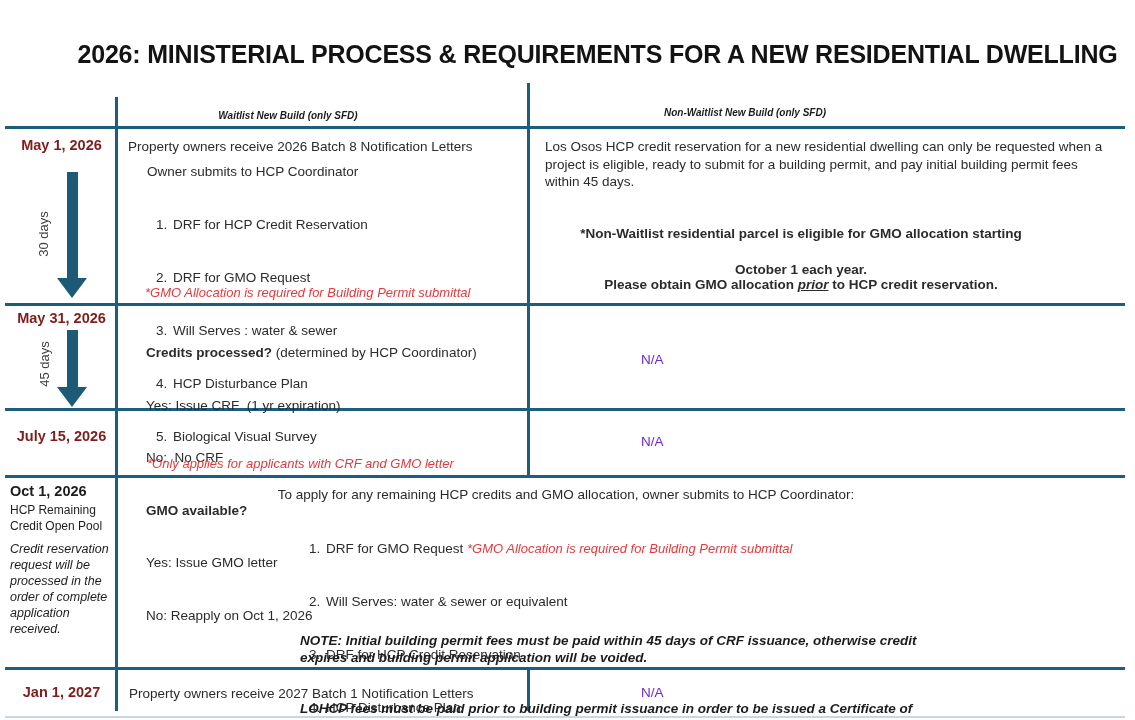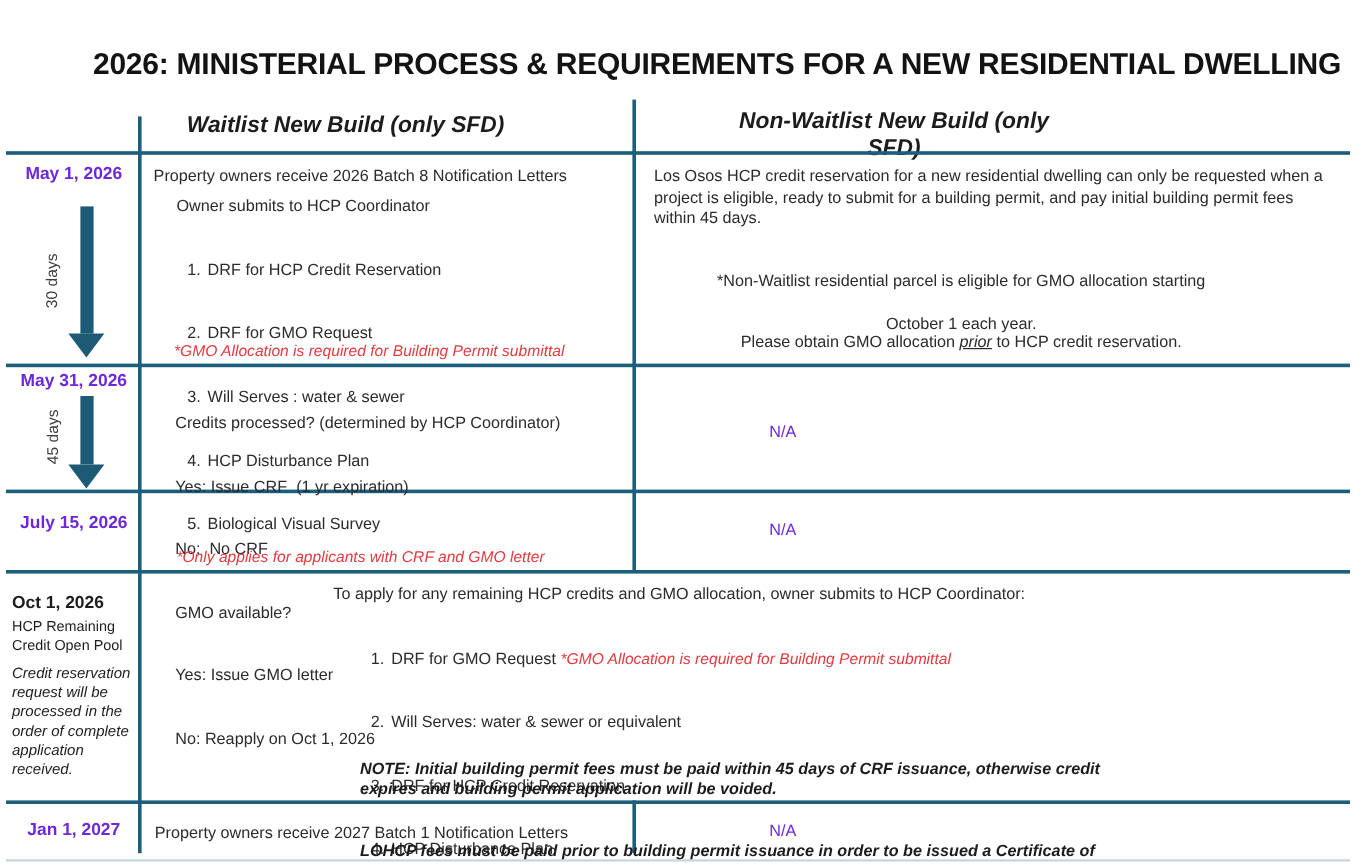--- a/index.html
+++ b/index.html
@@ -11,55 +11,56 @@
     color:#2b2b2b;
     overflow:hidden;
   }
   .title{
     position:absolute;left:60px;right:0;top:40px;
     margin:0;text-align:center;
     font-size:25px;font-weight:700;letter-spacing:-0.2px;color:#131313;
   }
   .colhead{
     position:absolute;
-    font-size:19px;font-weight:700;font-style:italic;color:#1c1c1c;
+    font-size:10px;font-weight:700;font-style:italic;color:#1c1c1c;
     text-align:center;
+    margin-top:16px;
   }
   .hline{position:absolute;left:5px;width:1120px;height:2.5px;background:#1d5e7c;}
   .hline.faint{height:2px;background:#9db8c4;opacity:.55;}
   .vline{position:absolute;width:2.5px;background:#1d5e7c;}
   .cell{
     position:absolute;
     font-size:13.5px;line-height:17.5px;color:#2b2b2b;
     white-space:pre-wrap;
   }
   .nowrap{white-space:nowrap;}
-  .b{font-weight:400;}
+  .b{font-weight:700;}
   .red{color:#e23a3e;font-style:italic;font-size:13px;}
   .datecell{
     position:absolute;left:8px;width:107px;text-align:center;
-    font-size:14.5px;font-weight:700;color:#6d28d9;
+    font-size:14.5px;font-weight:700;color:#7f1d1d;
   }
   .num-list{margin:0;padding-left:24px;}
   .num-list li{line-height:18px;padding-left:2px;}
   .arrow{position:absolute;display:flex;flex-direction:column;align-items:center;}
   .arrow .shaft{width:11px;flex:1;background:#1d5a76;}
   .arrow .head{
     width:0;height:0;
     border-left:15px solid transparent;border-right:15px solid transparent;
     border-top:20px solid #1d5a76;
   }
   .vlabel{
     position:absolute;white-space:nowrap;
     transform:translate(-50%,-50%) rotate(-90deg);
     font-size:13px;color:#3d3d3d;
   }
   .center{text-align:center;}
   .oct-date{position:absolute;left:10px;top:483px;width:103px;color:#1d1d1d;}
-  .oct-date .date-bold{font-size:14.5px;font-weight:700;line-height:17px;margin-top:12px;}
+  .oct-date .date-bold{font-size:14.5px;font-weight:700;line-height:17px;}
   .oct-date .date-sub{font-size:12px;line-height:16px;margin-top:2px;}
   .oct-date .date-note{font-size:12.5px;font-style:italic;line-height:16px;margin-top:7px;}
   .notes{font-weight:700;font-style:italic;font-size:13.5px;line-height:17px;color:#1c1c1c;}
   .u-bi{font-style:italic;text-decoration:underline;}
   .na{position:absolute;font-size:13.5px;color:#6d28d9;}
 </style>
 </head>
 <body>
 
 <div class="page">

